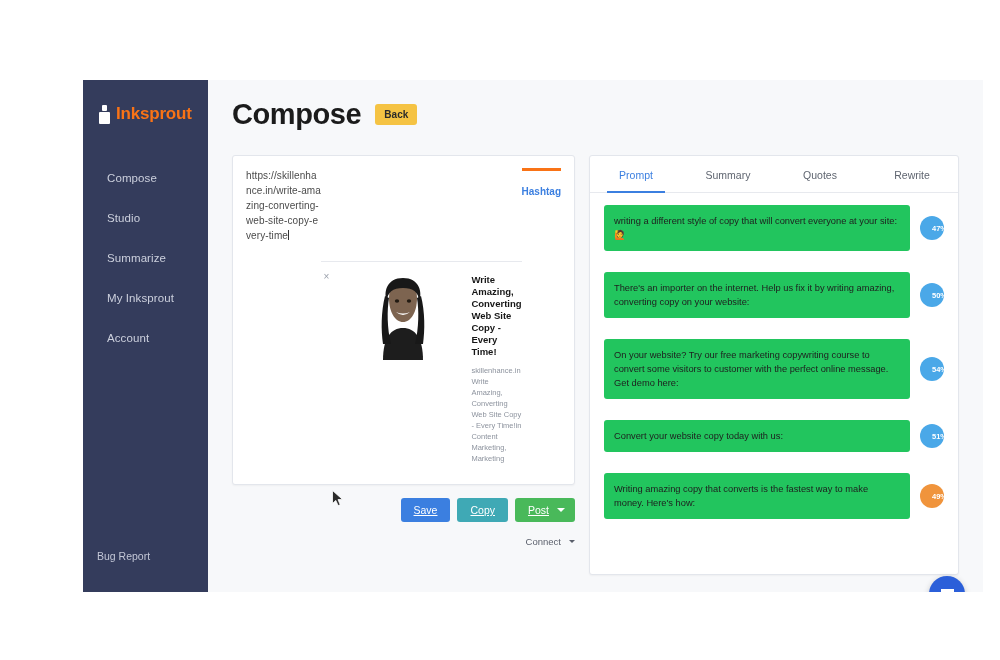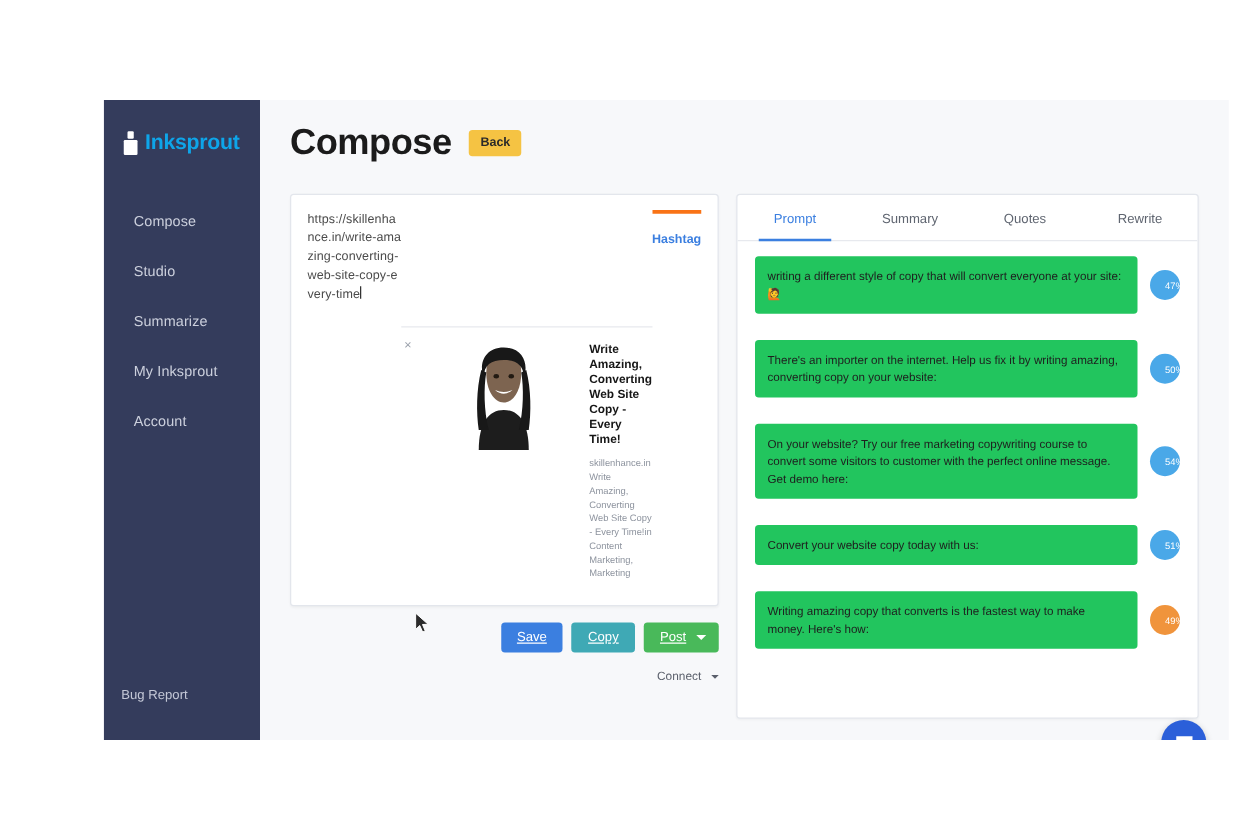--- a/index.html
+++ b/index.html
@@ -24,21 +24,21 @@
     position: relative;
     padding-top: 24px;
   }
   .logo {
     display: flex; align-items: center; gap: 6px;
     padding: 0 0 0 16px; margin-bottom: 34px;
   }
   .logo-icon { width: 11px; height: 19px; position: relative; flex: 0 0 11px; }
   .logo-icon .cap { position: absolute; left: 3px; top: 0; width: 5px; height: 6px; background: #fff; border-radius: 1px; }
   .logo-icon .body { position: absolute; left: 0; top: 7px; width: 11px; height: 12px; background: #fff; border-radius: 1px; }
-  .logo-text { color: #0ea5e9; font-size: 17px; font-weight: bold; letter-spacing: -0.2px; }
+  .logo-text { color: #f97316; font-size: 17px; font-weight: bold; letter-spacing: -0.2px; }
   .nav-item {
     color: #ccd0dd; font-size: 11.5px;
     padding: 0 0 0 24px; height: 40px;
     display: flex; align-items: center;
     cursor: pointer; letter-spacing: 0.1px;
   }
   .bug-report {
     position: absolute; bottom: 30px; left: 14px;
     color: #c3c7d6; font-size: 10.5px; cursor: pointer;
   }
@@ -138,21 +138,21 @@
   .prompt-list { padding: 12px 14px 0 14px; overflow: hidden; flex: 1; }
   .prompt-item { display: flex; align-items: center; gap: 10px; margin-bottom: 21px; }
   .prompt-bubble {
     background: #22c55e; border-radius: 3px;
     padding: 9px 10px; font-size: 9.3px; color: #1e1e1e;
     line-height: 14px; flex: 1;
   }
   .score-badge {
     width: 24px; height: 24px; border-radius: 50%;
     display: flex; align-items: center; justify-content: center;
-    color: #fff; font-size: 7.5px; font-weight: normal; flex: 0 0 24px;
+    color: #fff; font-size: 7.5px; font-weight: bold; flex: 0 0 24px;
     cursor: pointer;
     padding-left: 15px;
   }
   
   .chat-widget {
     position: absolute; right: 18px; bottom: -20px;
     width: 36px; height: 36px; border-radius: 50%;
     background: #2b5fd9; display: flex; align-items: center;
     justify-content: center; cursor: pointer;
     box-shadow: 0 2px 6px rgba(0,0,0,0.22);

